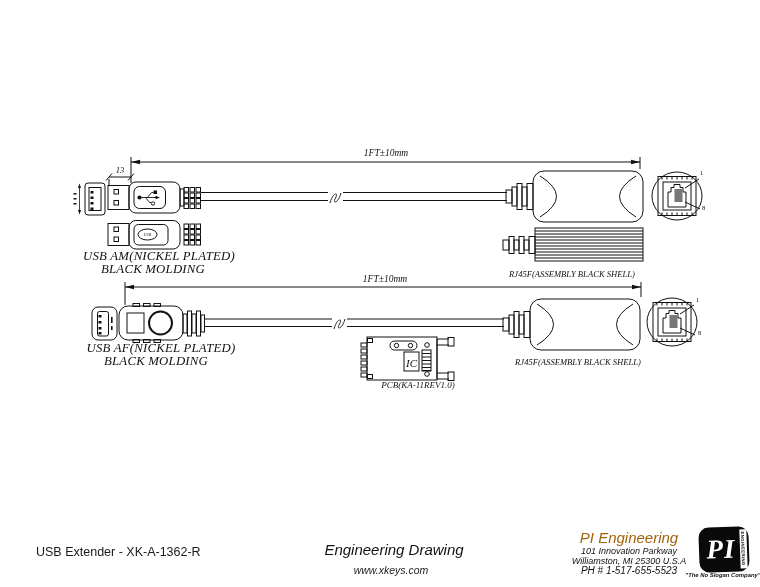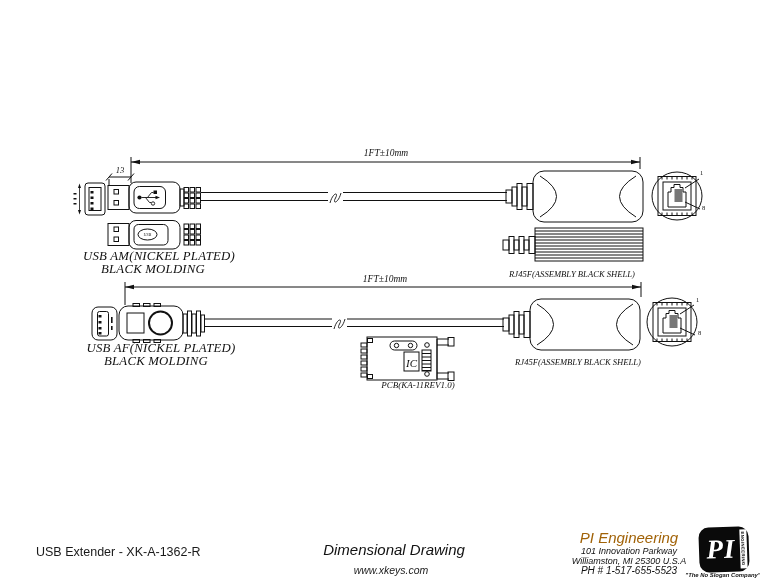--- a/index.html
+++ b/index.html
@@ -307,21 +307,21 @@
   <div class="t serif dim ctr" style="left:385px; top:275px;">1FT±10mm</div>
   <div class="t serif part-label ctr" style="left:161px; top:342px;">USB AF(NICKEL PLATED)</div>
   <div class="t serif part-label ctr" style="left:156px; top:354.5px;">BLACK MOLDING</div>
   <div class="t serif rj45-label ctr" style="left:578px; top:358px;">RJ45F(ASSEMBLY BLACK SHELL)</div>
   <div class="t serif pin-label" style="left:696px; top:297px;">1</div>
   <div class="t serif pin-label" style="left:698px; top:330px;">8</div>
   <div class="t serif ic-label ctr" style="left:411.5px; top:357.5px;">IC</div>
   <div class="t serif pcb-label ctr" style="left:404px; top:381px;padding-left:28px;">PCB(KA-11REV1.0)</div>
 
   <div class="t sans footer-part" style="left:36px;  top:546px;">USB Extender - XK-A-1362-R</div>
-  <div class="t sans footer-title ctr" style="left:394px; top:542px;">Dimensional Drawing</div>
+  <div class="t sans footer-title ctr" style="left:394px; top:542px;">Engineering Drawing</div>
   <div class="t sans footer-site ctr" style="left:391px; top:565px;">www.xkeys.com</div>
 
   <div class="t sans co-name ctr" style="left:629px; top:530px;">PI Engineering</div>
   <div class="t sans co-line ctr" style="left:629px; top:547px;">101 Innovation Parkway</div>
   <div class="t sans co-line ctr" style="left:629px; top:556.5px;">Williamston, MI 25300 U.S.A</div>
   <div class="t sans co-phone ctr" style="left:629px; top:566px;">PH # 1-517-655-5523</div>
 
   <div class="logo-box">
     <div class="logo-monogram">PI</div>
     <div class="logo-strip">

